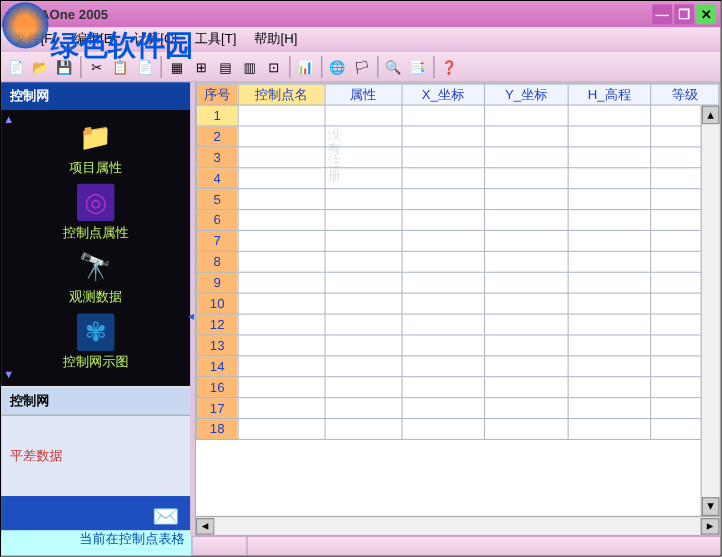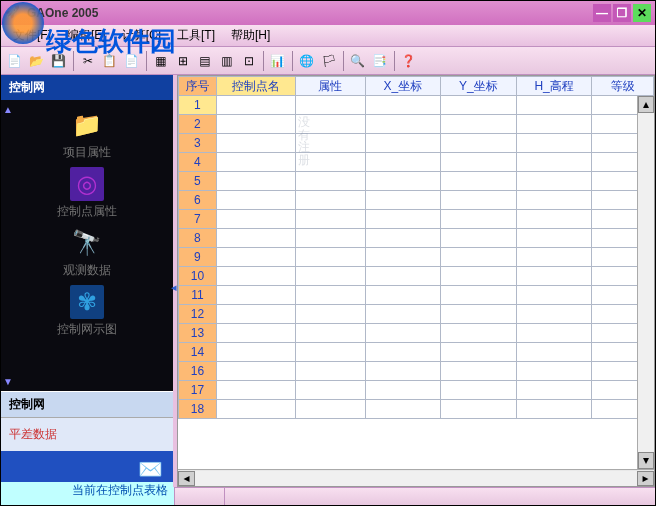--- a/index.html
+++ b/index.html
@@ -24,25 +24,25 @@
     .toolbar .tb { width: 20px; height: 20px; display: flex; align-items: center; justify-content: center; cursor: pointer; }
     .toolbar .sep { width: 1px; height: 20px; background: #a080a0; margin: 0 2px; }
 
     .main { display: flex; height: calc(506px - 24px - 22px - 28px - 18px - 2px); }
 
     .sidebar { width: 172px; background: #3060d0; display: flex; flex-direction: column; }
     .sidebar-head { background: #1040a0; color: #fff; font-weight: bold; padding: 4px 8px; }
     .sidebar-body { flex: 1; background: #0a0a10; display: flex; flex-direction: column; align-items: center; padding-top: 8px; gap: 6px; position: relative; }
     .nav-item { display: flex; flex-direction: column; align-items: center; cursor: pointer; color: #fff; }
     .nav-item .nav-icon { width: 34px; height: 34px; display: flex; align-items: center; justify-content: center; font-size: 24px; }
-    .nav-item .nav-label { color: #737373; margin-top: 2px; }
+    .nav-item .nav-label { color: #bef264; margin-top: 2px; }
     .sidebar-body .arrow { position: absolute; left: 2px; color: #8888ff; font-size: 10px; }
     .sidebar-sec2 { background: #e0e8f8; }
     .sidebar-sec2 .sec-head { background: #c8d8f0; padding: 4px 8px; font-weight: bold; border-top: 1px solid #fff; border-bottom: 1px solid #aaa; }
-    .sidebar-sec2 .sec-body { padding: 8px 8px; color: #cc3333; }
+    .sidebar-sec2 .sec-body { padding: 28px 8px; color: #cc3333; }
     .sidebar-foot { background: #2050c0; height: 36px; display: flex; align-items: center; justify-content: flex-end; padding-right: 10px; }
     .sidebar-foot .env-icon { font-size: 20px; }
 
     .content { flex: 1; display: flex; flex-direction: column; position: relative; border: 1px solid #999; background: #fff; }
     .splitter { width: 4px; background: #e8c0e0; cursor: col-resize; position: relative; }
     .splitter::after { content: "◂"; position: absolute; top: 50%; left: -2px; color: #3060d0; font-size: 11px; }
 
     .grid { flex: 1; overflow: hidden; position: relative; }
     .grid-wm { position: absolute; top: 40px; left: 120px; font-size: 64px; color: rgba(120,130,150,0.25); writing-mode: horizontal-tb; font-family: "KaiTi", "SimSun"; letter-spacing: 6px; pointer-events: none; }
     .grid-wm div { line-height: 1.05; }
@@ -266,29 +266,20 @@
             <tr>
               <td class="rowhead">10</td>
               <td></td>
               <td></td>
               <td></td>
               <td></td>
               <td></td>
               <td></td>
             </tr>
             <tr>
-              <td class="rowhead">11</td>
-              <td></td>
-              <td></td>
-              <td></td>
-              <td></td>
-              <td></td>
-              <td></td>
-            </tr>
-            <tr>
               <td class="rowhead">12</td>
               <td></td>
               <td></td>
               <td></td>
               <td></td>
               <td></td>
               <td></td>
             </tr>
             <tr>
               <td class="rowhead">13</td>

